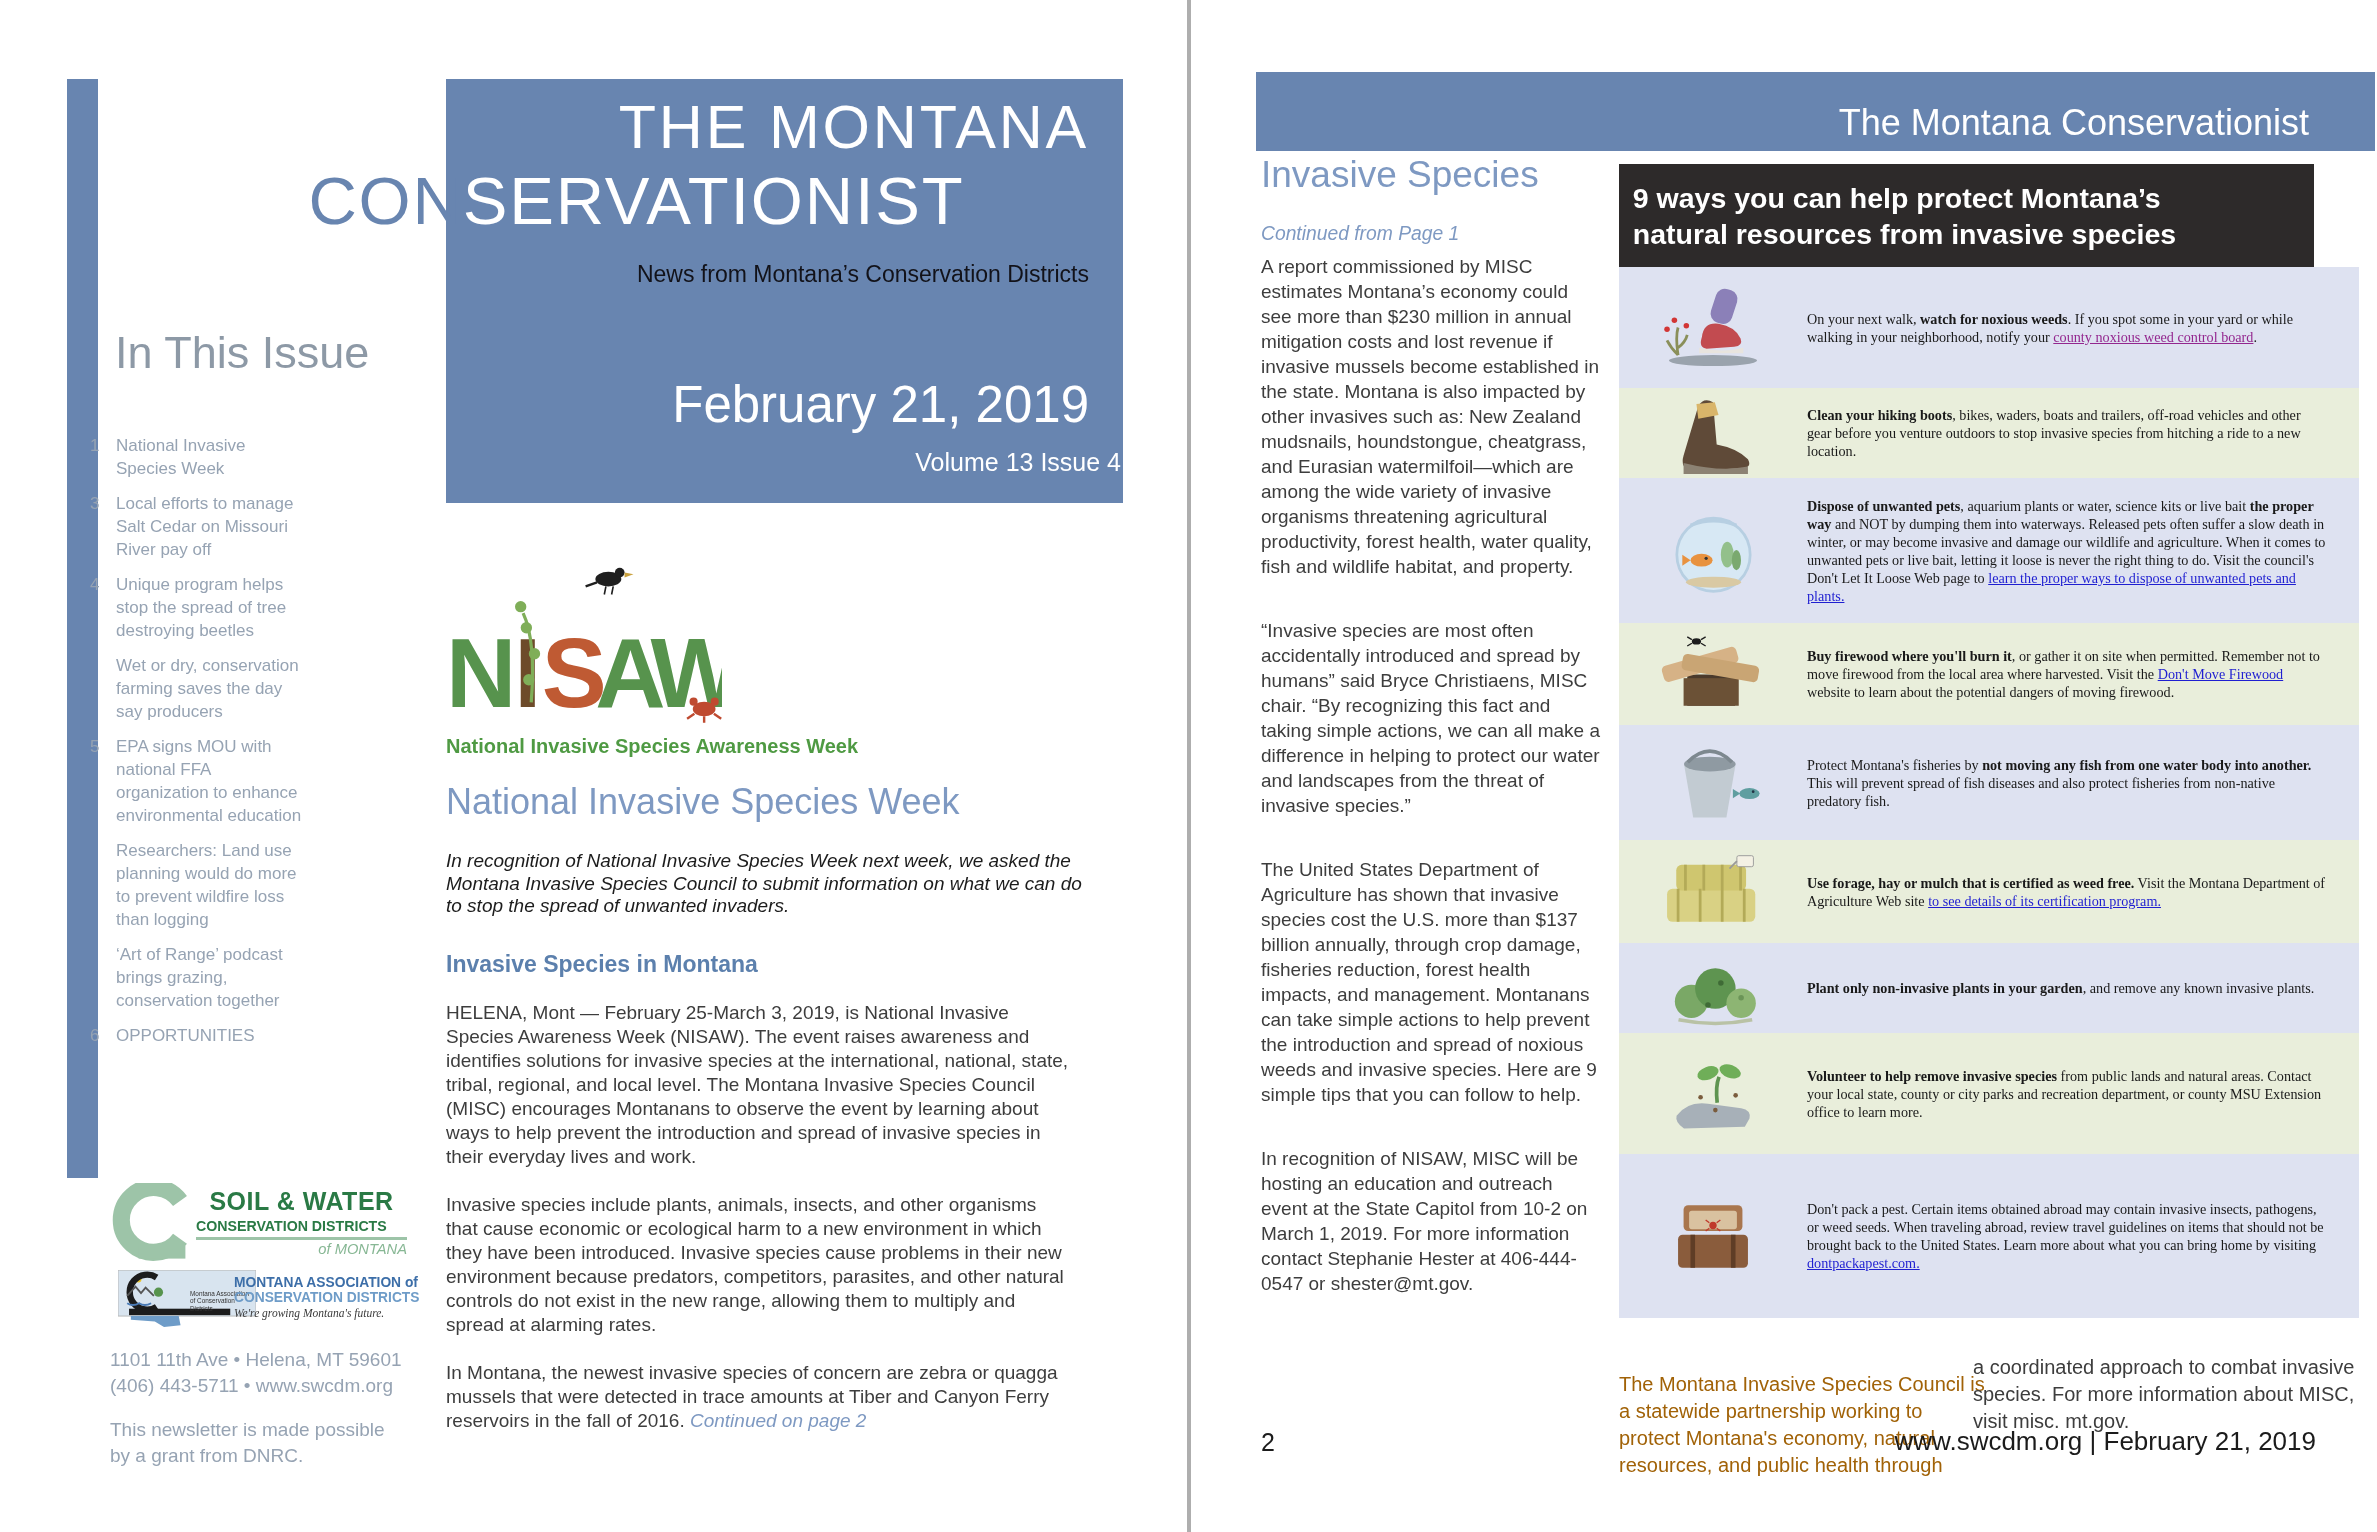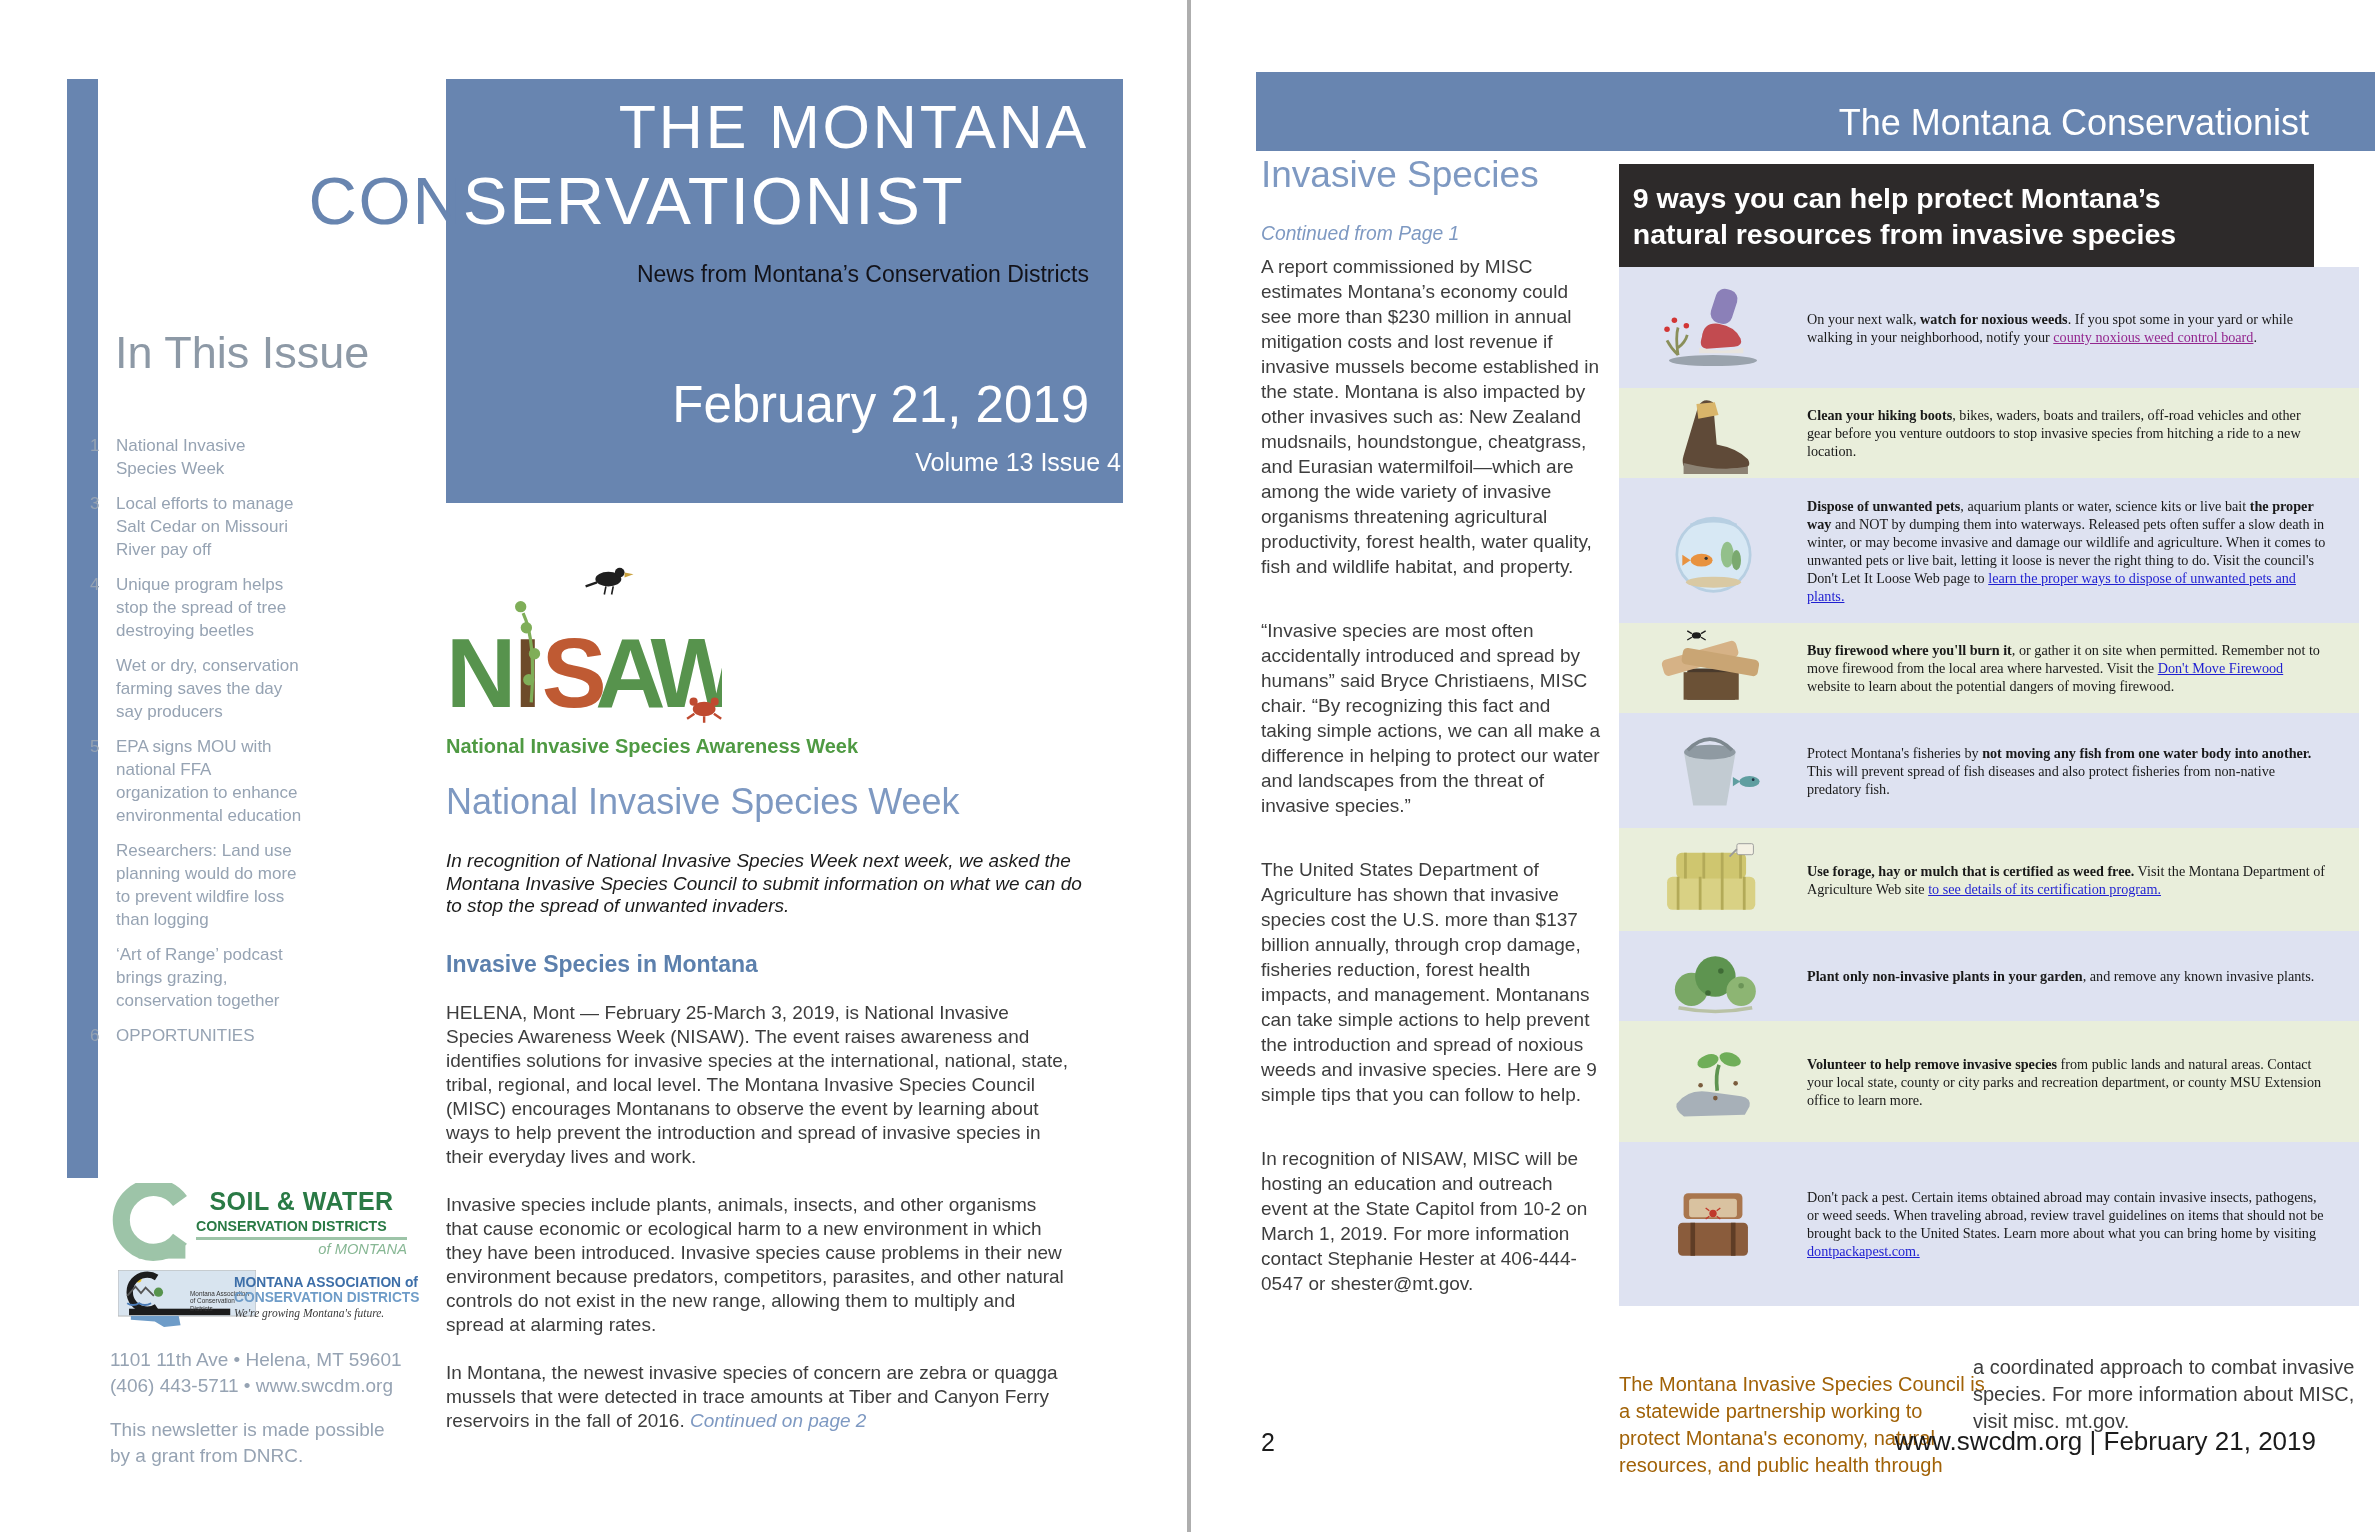--- a/index.html
+++ b/index.html
@@ -264,21 +264,21 @@
               <ellipse cx="55" cy="82" rx="30" ry="6" fill="#d9c9a3"></ellipse>
               <ellipse cx="42" cy="58" rx="12" ry="7" fill="#e8923f"></ellipse>
               <path d="M30 58 l-9 -6 0 12z" fill="#e8923f"></path>
               <circle cx="47" cy="56" r="1.8" fill="#333"></circle>
               <ellipse cx="70" cy="52" rx="7" ry="14" fill="#93c08b"></ellipse>
               <ellipse cx="80" cy="58" rx="5" ry="11" fill="#7aa96f"></ellipse>
             </svg>
           </div>
           <div class="info-text"><span class="seg-b">Dispose of unwanted pets</span><span>, aquarium plants or water, science kits or live bait </span><span class="seg-b">the proper way</span><span> and NOT by dumping them into waterways. Released pets often suffer a slow death in winter, or may become invasive and damage our wildlife and agriculture. When it comes to unwanted pets or live bait, letting it loose is never the right thing to do. Visit the council's Don't Let It Loose Web page to </span><span class="link-blue">learn the proper ways to dispose of unwanted pets and plants.</span></div>
         </div>
-        <div class="info-row" style="height: 90px;">
+        <div class="info-row" style="height: 102px;">
           <div class="info-icon">
             <svg width="114" height="85" viewBox="0 0 124 92">
               <rect x="34" y="46" width="52" height="34" fill="#4a3a2c"></rect>
               <rect x="30" y="50" width="60" height="30" fill="#6b5136"></rect>
               <rect x="6" y="26" width="84" height="18" rx="5" fill="#d6b286" transform="rotate(-16 48 35)"></rect>
               <rect x="28" y="30" width="84" height="18" rx="5" fill="#c9a574" transform="rotate(10 70 39)"></rect>
               <ellipse cx="44" cy="10" rx="5" ry="3.5" fill="#1d1d1d"></ellipse>
               <path d="M39 8 l-5 -3 M39 12 l-5 3 M49 8 l5 -3 M49 12 l5 3" stroke="#1d1d1d" stroke-width="1.5"></path>
             </svg>
           </div>

